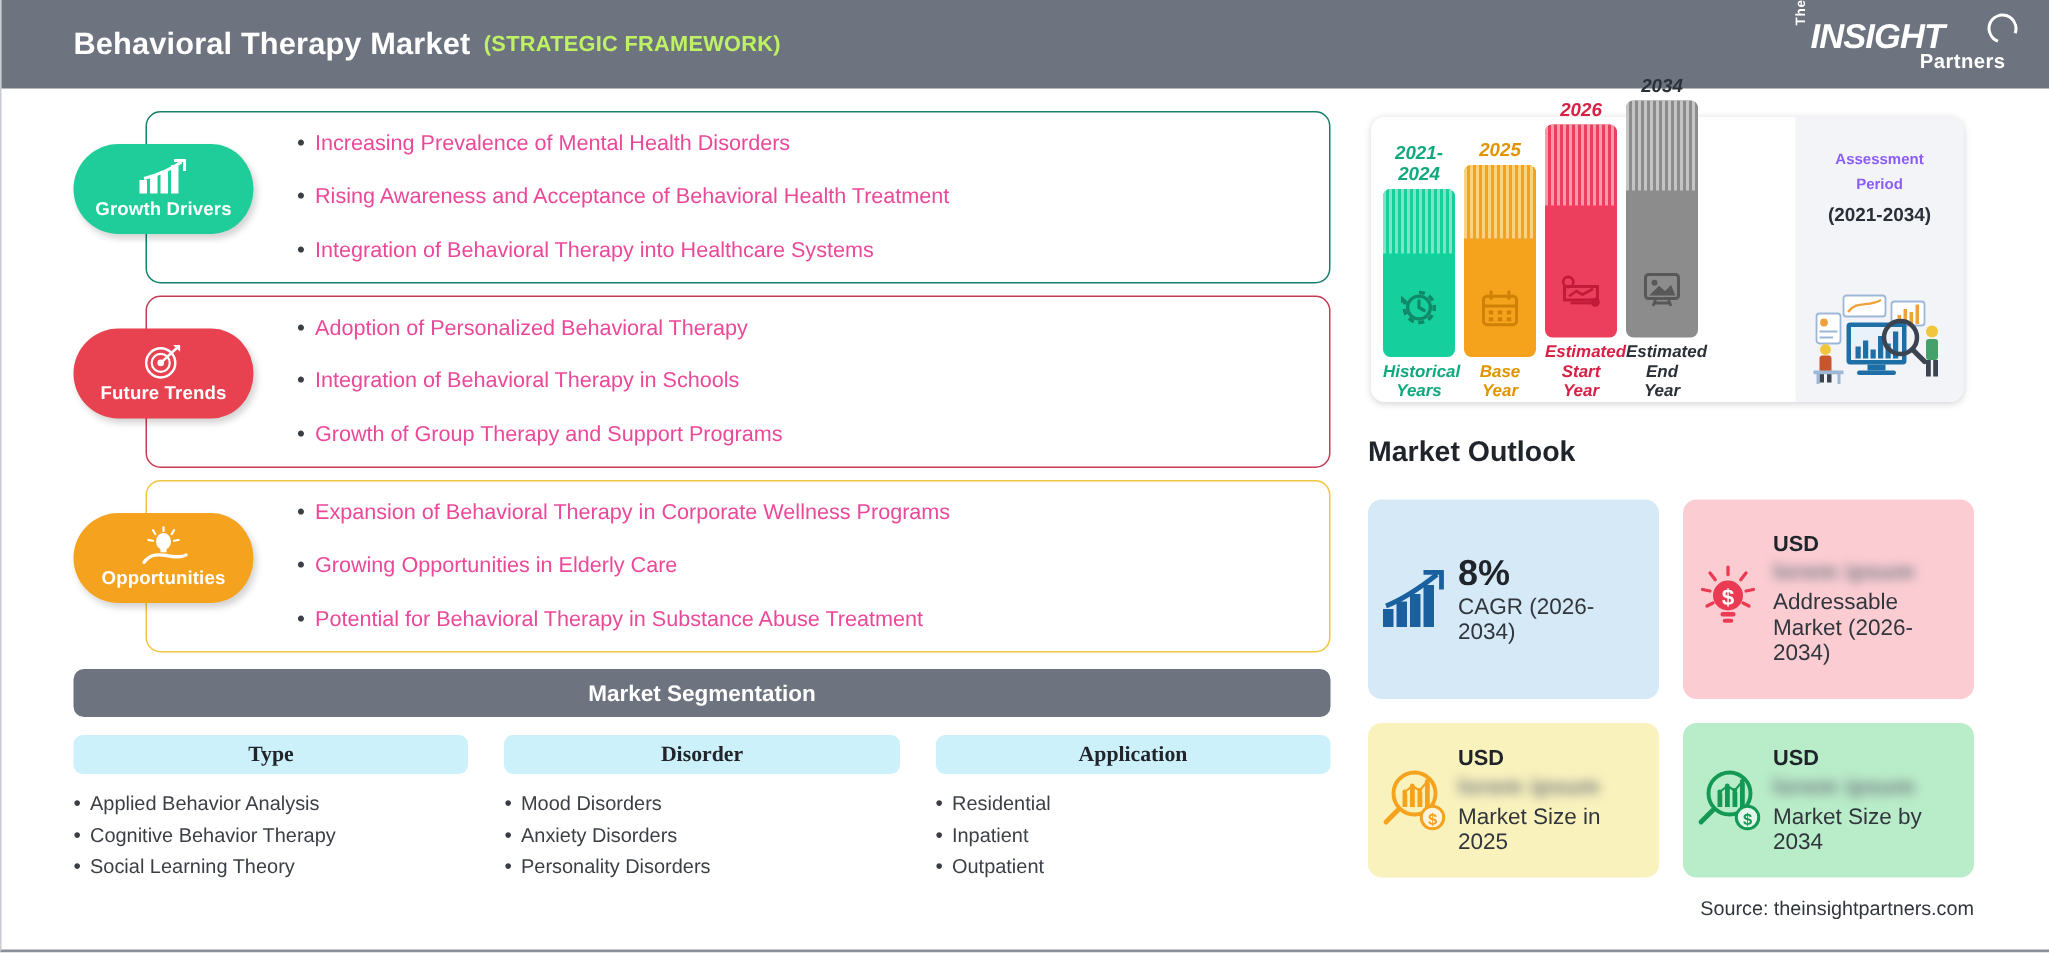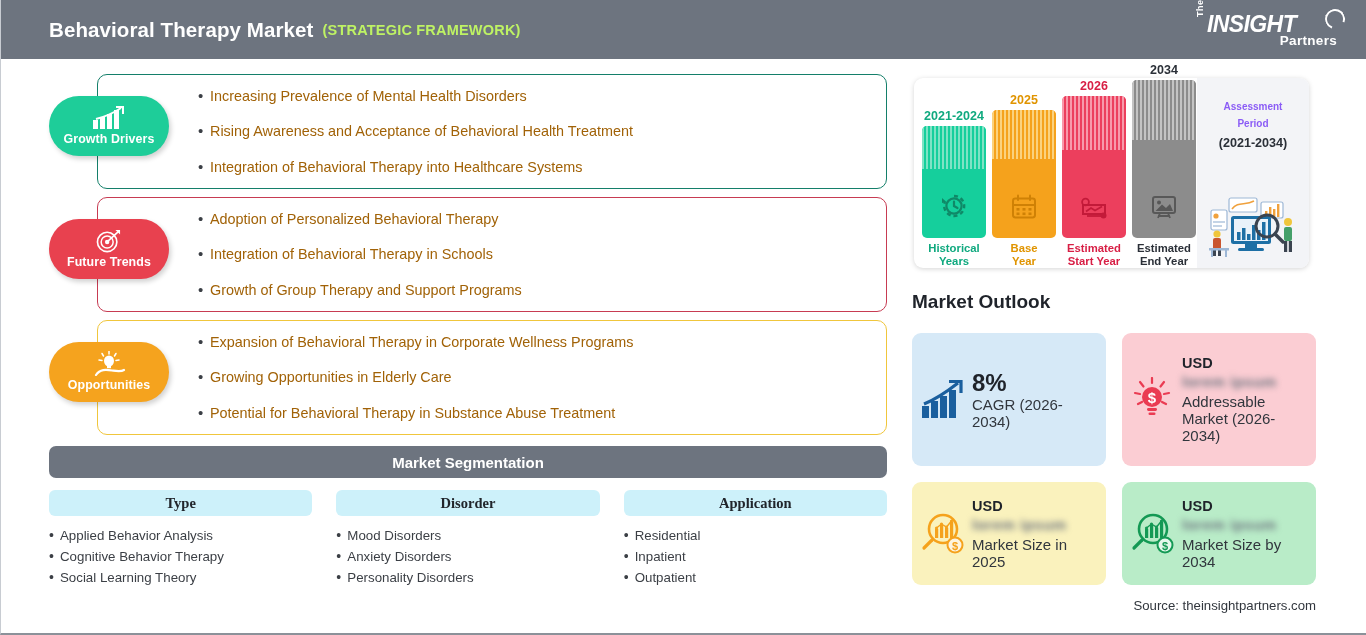--- a/index.html
+++ b/index.html
@@ -79,21 +79,21 @@
   .sec-box.green  { border: 1.4px solid #147f6a; }
   .sec-box.red    { border: 1.4px solid #c73b52; }
   .sec-box.yellow { border: 1.4px solid #f0c63c; }
 
   .bullets {
     padding: 14px 16px 14px 100px;
   }
   .bullets li {
     list-style: none;
     font-size: 14.4px;
-    color: #a16207;
+    color: #ec4899;
     line-height: 1;
     margin-bottom: 21px;
     position: relative;
     padding-left: 12px;
   }
   .bullets li:last-child { margin-bottom: 0; }
   .bullets li:before {
     content: "\2022";
     position: absolute; left: 0; top: -1px;
     font-size: 15px; color: #3b3f45;
@@ -158,21 +158,21 @@
     background: #fff;
     border-radius: 9px;
     box-shadow: 0 1px 5px rgba(0,0,0,.17);
     display: flex;
   }
   .bars {
     position: relative; width: 283px; height: 100%;
     padding: 6px 0 0 8px;
     display: flex; align-items: flex-end; gap: 6px;
   }
-  .barwrap { width: 64px; text-align: center; position: relative; }
+  .barwrap { width: 48px; text-align: center; position: relative; font-style: italic; }
   .baryear { font-size: 12.5px; font-weight: bold; margin-bottom: 3px; }
   .bar {
     position: relative;
     border-radius: 5px;
     overflow: hidden;
     display: flex; align-items: flex-end; justify-content: center;
   }
   .bar .stripes {
     position: absolute; left: 0; top: 0; right: 0;
     height: 38%;

